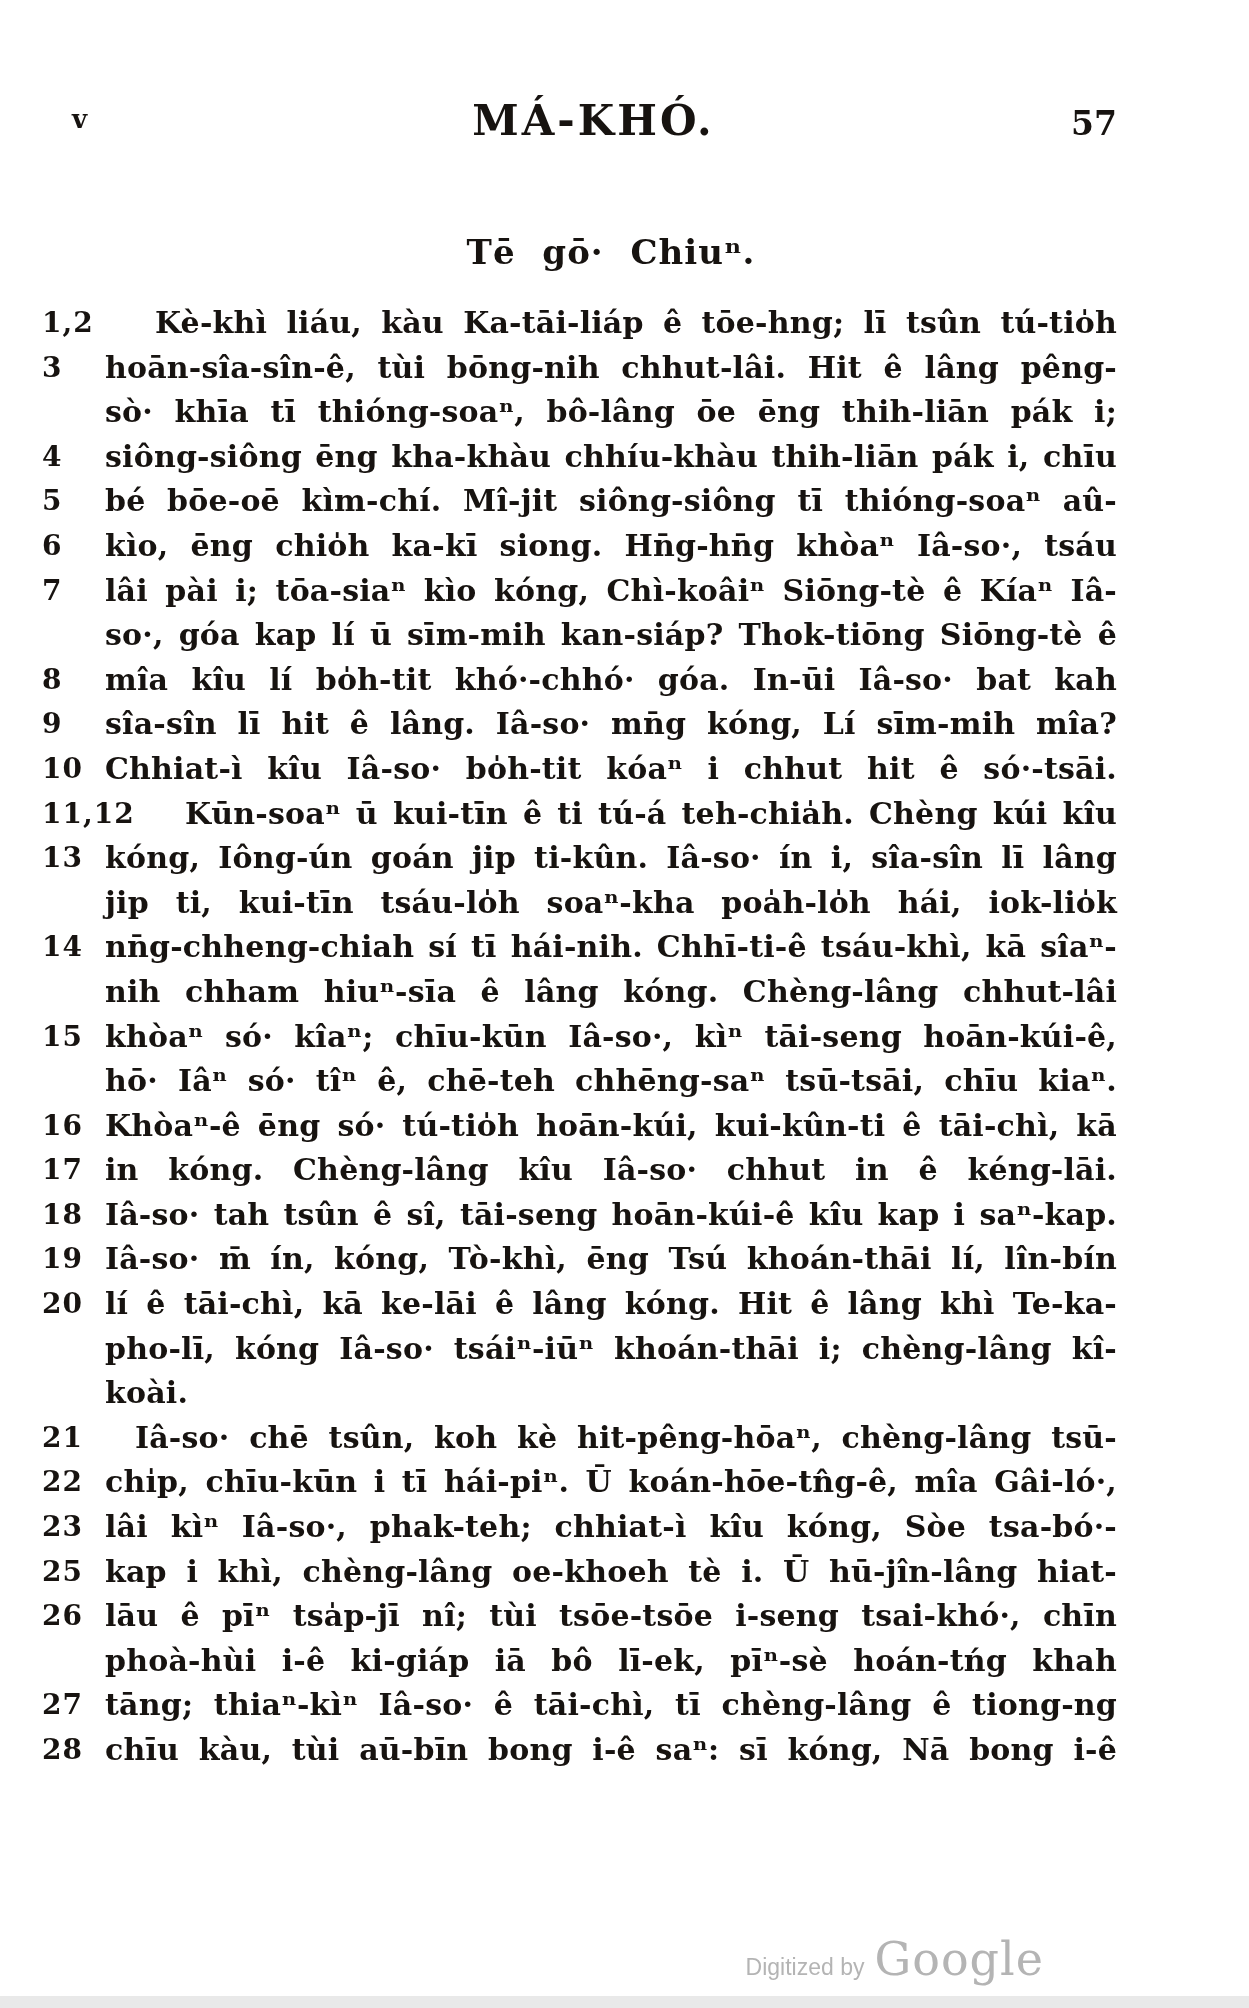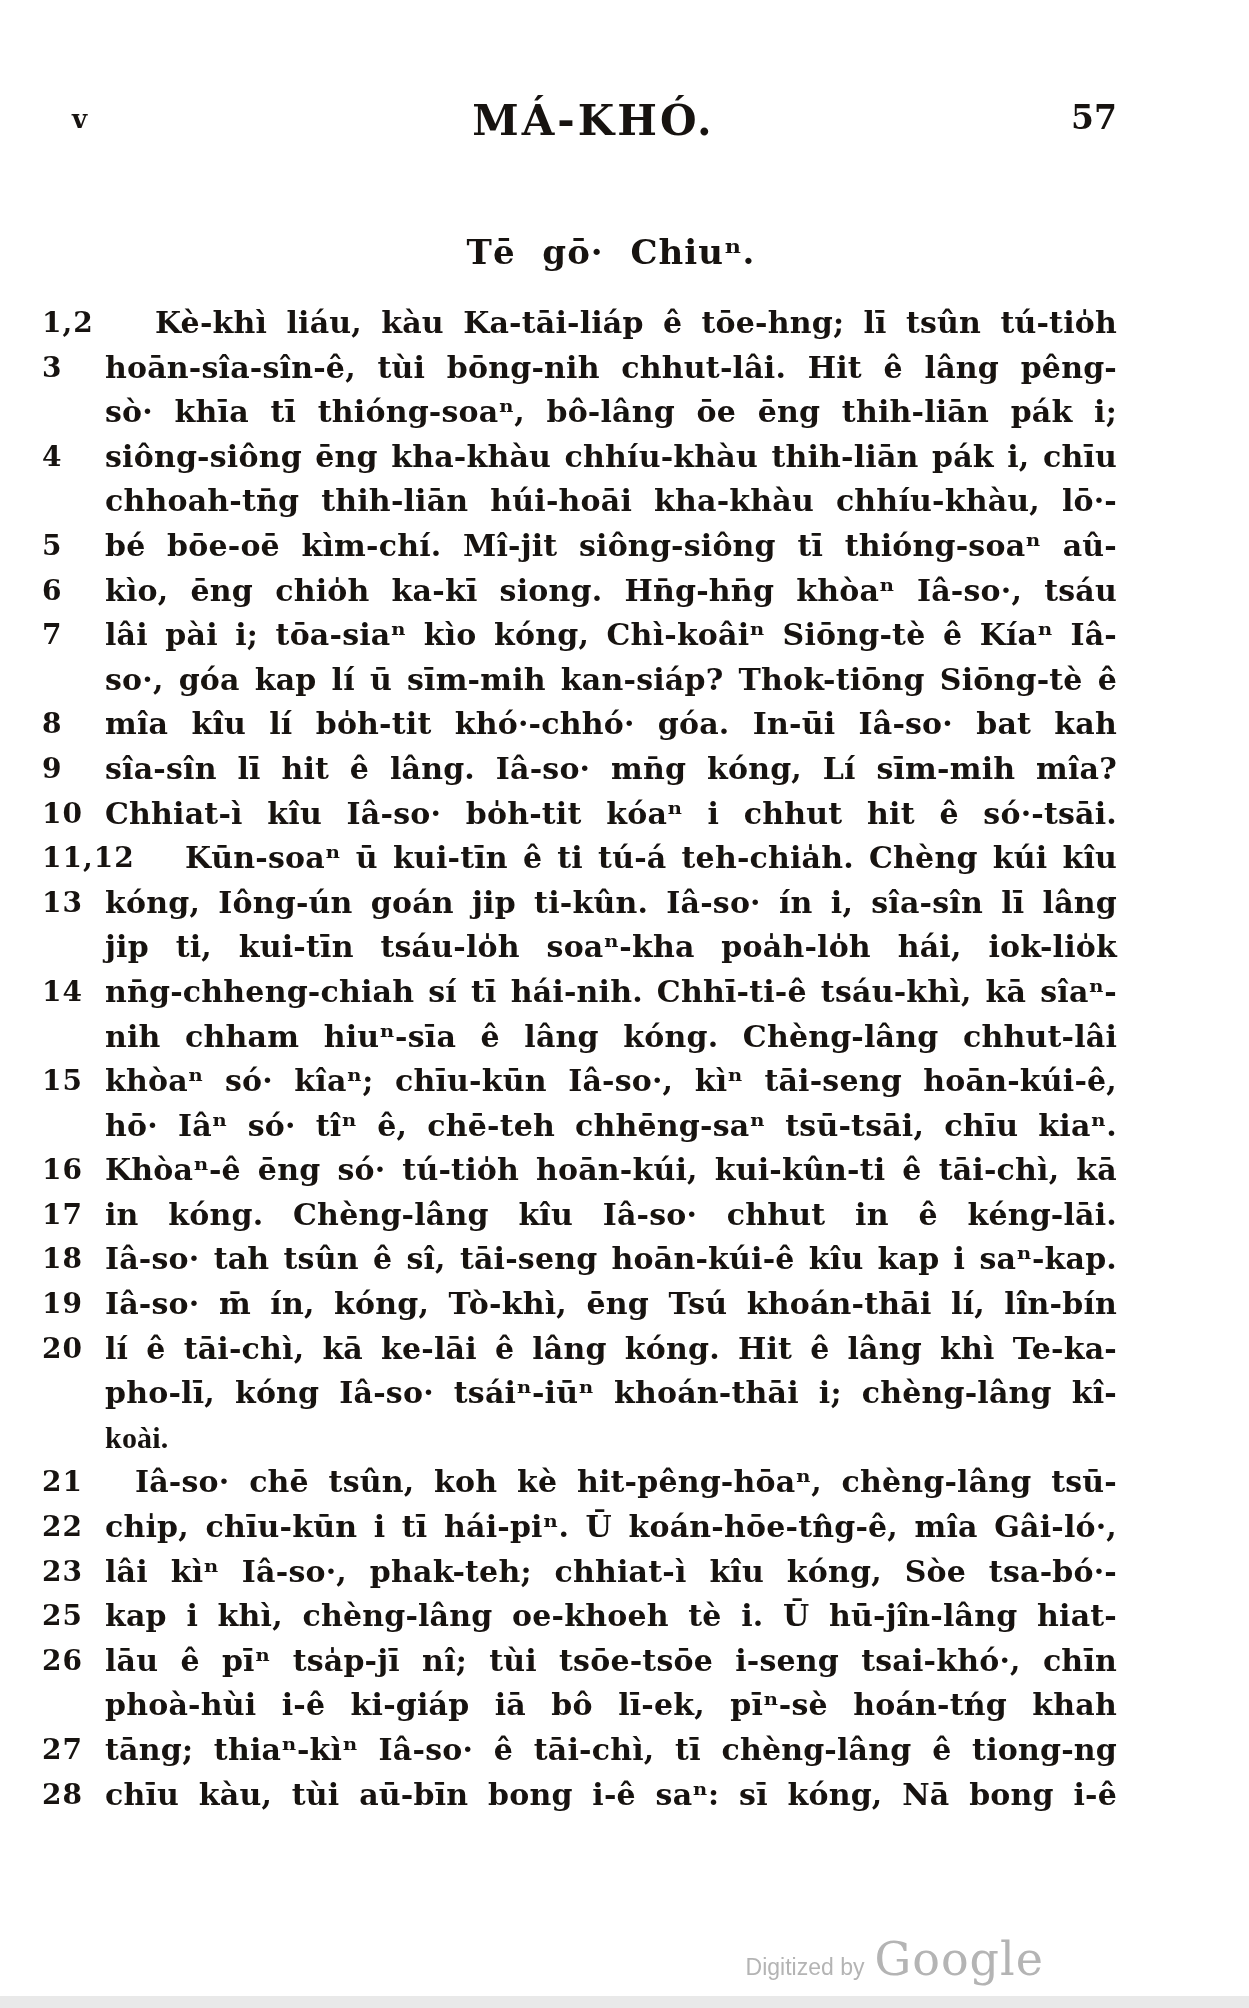--- a/index.html
+++ b/index.html
@@ -32,21 +32,21 @@
     left: 0; right: 0;
     top: 0;
     text-align: center;
     font-size: 42px;
     font-weight: bold;
     letter-spacing: 3px;
   }
   .page-number {
     position: absolute;
     right: 0;
-    top: 2px;
+    top: 8px;
     font-size: 33px;
     font-weight: bold;
   }
   
   .chapter-heading {
     position: absolute;
     top: 232px;
     left: 105px;
     width: 1012px;
     text-align: center;
@@ -82,21 +82,20 @@
     font-size: 30px;
     font-weight: bold;
     text-align: justify;
     text-align-last: justify;
     white-space: normal;
     letter-spacing: 0.2px;
   }
   .ltext.nojust {
     text-align: left;
     text-align-last: left;
-    font-family: Liberation Serif, serif;
   }
   
   .footer {
     position: absolute;
     top: 1914px;
     right: 205px;
     display: flex;
     align-items: baseline;
     gap: 10px;
     color: #b4b4b4;
@@ -144,24 +143,20 @@
     </div>
       <div class="line">
       <span class="vnum"></span>
       <span class="ltext">sò· khīa tī thióng-soaⁿ, bô-lâng ōe ēng thih-liān pák i;</span>
     </div>
       <div class="line">
       <span class="vnum">4</span>
       <span class="ltext">siông-siông ēng kha-khàu chhíu-khàu thih-liān pák i, chīu</span>
     </div>
       <div class="line">
-      <span class="vnum"></span>
-      <span class="ltext">chhoah-tn̄g thih-liān húi-hoāi kha-khàu chhíu-khàu, lō·-</span>
-    </div>
-      <div class="line">
       <span class="vnum">5</span>
       <span class="ltext">bé bōe-oē kìm-chí. Mî-jit siông-siông tī thióng-soaⁿ aû-</span>
     </div>
       <div class="line">
       <span class="vnum">6</span>
       <span class="ltext">kìo, ēng chio̍h ka-kī siong. Hn̄g-hn̄g khòaⁿ Iâ-so·, tsáu</span>
     </div>
       <div class="line">
       <span class="vnum">7</span>
       <span class="ltext">lâi pài i; tōa-siaⁿ kìo kóng, Chì-koâiⁿ Siōng-tè ê Kíaⁿ Iâ-</span>

